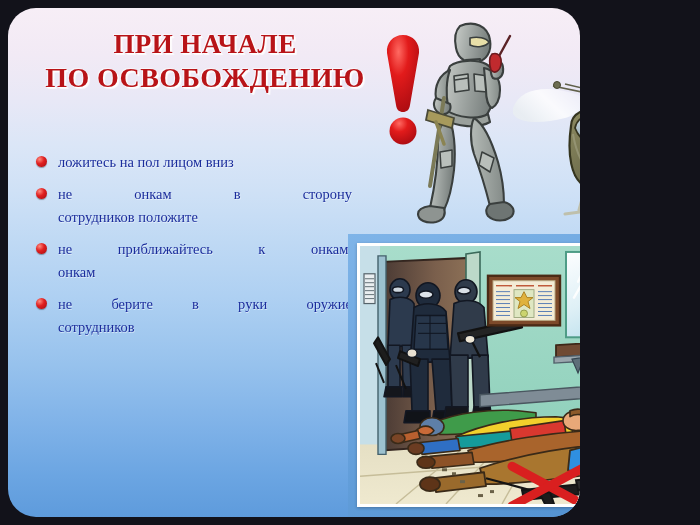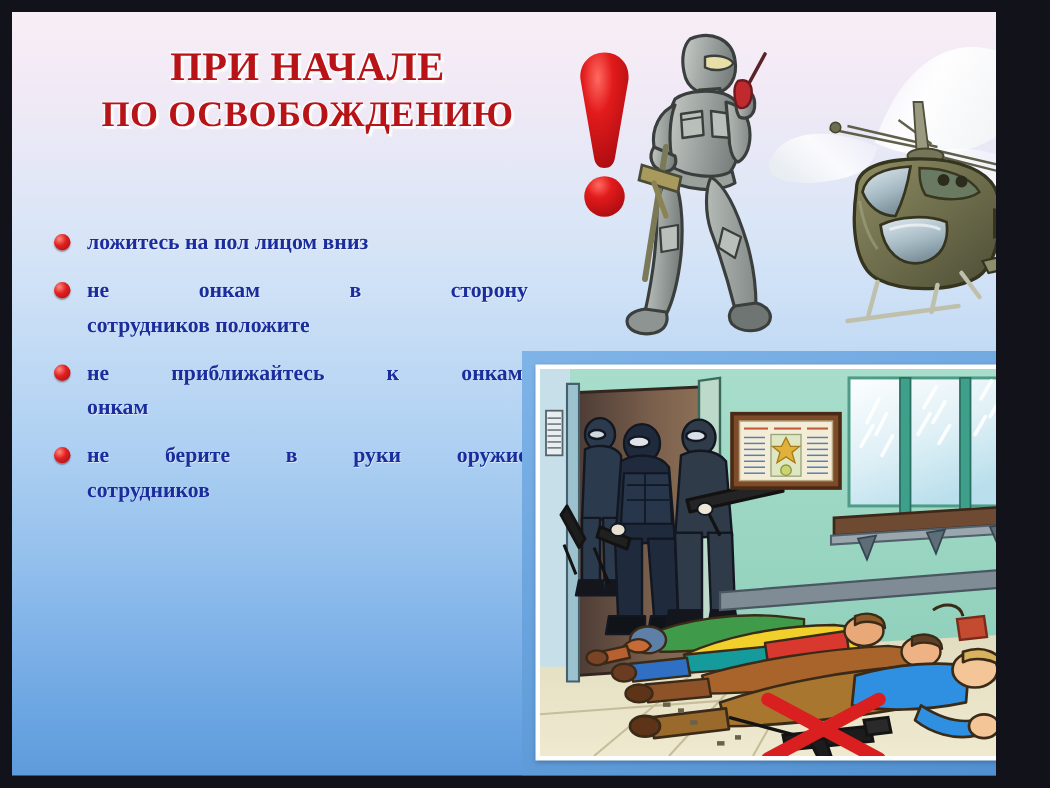--- a/index.html
+++ b/index.html
@@ -5,34 +5,35 @@
   * { box-sizing: border-box; margin: 0; padding: 0; }
   html, body {
     width: 700px; height: 525px;
     background: #12121a;
     font-family: "Liberation Serif", "DejaVu Serif", serif;
     overflow: hidden;
   }
   #slide {
     position: absolute;
     left: 8px; top: 8px;
-    width: 656px; height: 509px;
+    width: 572px; height: 509px;
     background: linear-gradient(to bottom,
         #f7eef6 0%,
         #f2eaf5 9%,
         #e8e8f6 18%,
         #dbe6f7 27%,
         #cfe1f6 36%,
         #bfd9f4 46%,
         #aed0f2 57%,
         #97c2ed 70%,
         #7fb2e8 82%,
         #6ba5e2 92%,
         #5e9bdc 100%);
     overflow: hidden;
+    border-radius: 28px;
   }
   
   #title-block {
     position: absolute;
     left: 22px; top: 20px;
     width: 350px;
     text-align: center;
     z-index: 6;
   }
   .title-line {
@@ -41,21 +42,21 @@
     font-size: 27px;
     line-height: 33px;
     letter-spacing: 0.4px;
     color: #b81418;
     text-shadow:
        1px 1px 0 #ffffff,
        2px 2px 1px rgba(255,255,255,0.85),
       -1px -1px 0 rgba(255,255,255,0.6);
     white-space: nowrap;
   }
-  .title-line.l3 { font-size: 24px; }
+  .title-line.l3 { font-size: 28px; }
 
   
   #exclam {
     position: absolute;
     left: 372px; top: 25px;
     width: 46px; height: 112px;
     z-index: 7;
   }
   
   #bullets {
@@ -73,21 +74,21 @@
     position: absolute;
     left: 4px; top: 5px;
     width: 11px; height: 11px;
     border-radius: 50%;
     background:
       radial-gradient(circle at 33% 30%, #ff8a7e 0%, #e02020 42%, #a40c10 100%);
     box-shadow: 0 1px 1px rgba(0,0,0,0.35);
   }
   .bline {
     font-family: "Liberation Serif", "DejaVu Serif", serif;
-    font-weight: bold;
+    font-weight: normal;
     font-size: 14.5px;
     line-height: 23px;
     color: #1b2d9c;
     text-shadow: 0.5px 0.5px 0 rgba(255,255,255,0.55);
   }
   .bline.just {
     text-align: justify;
     text-align-last: justify;
   }
   

